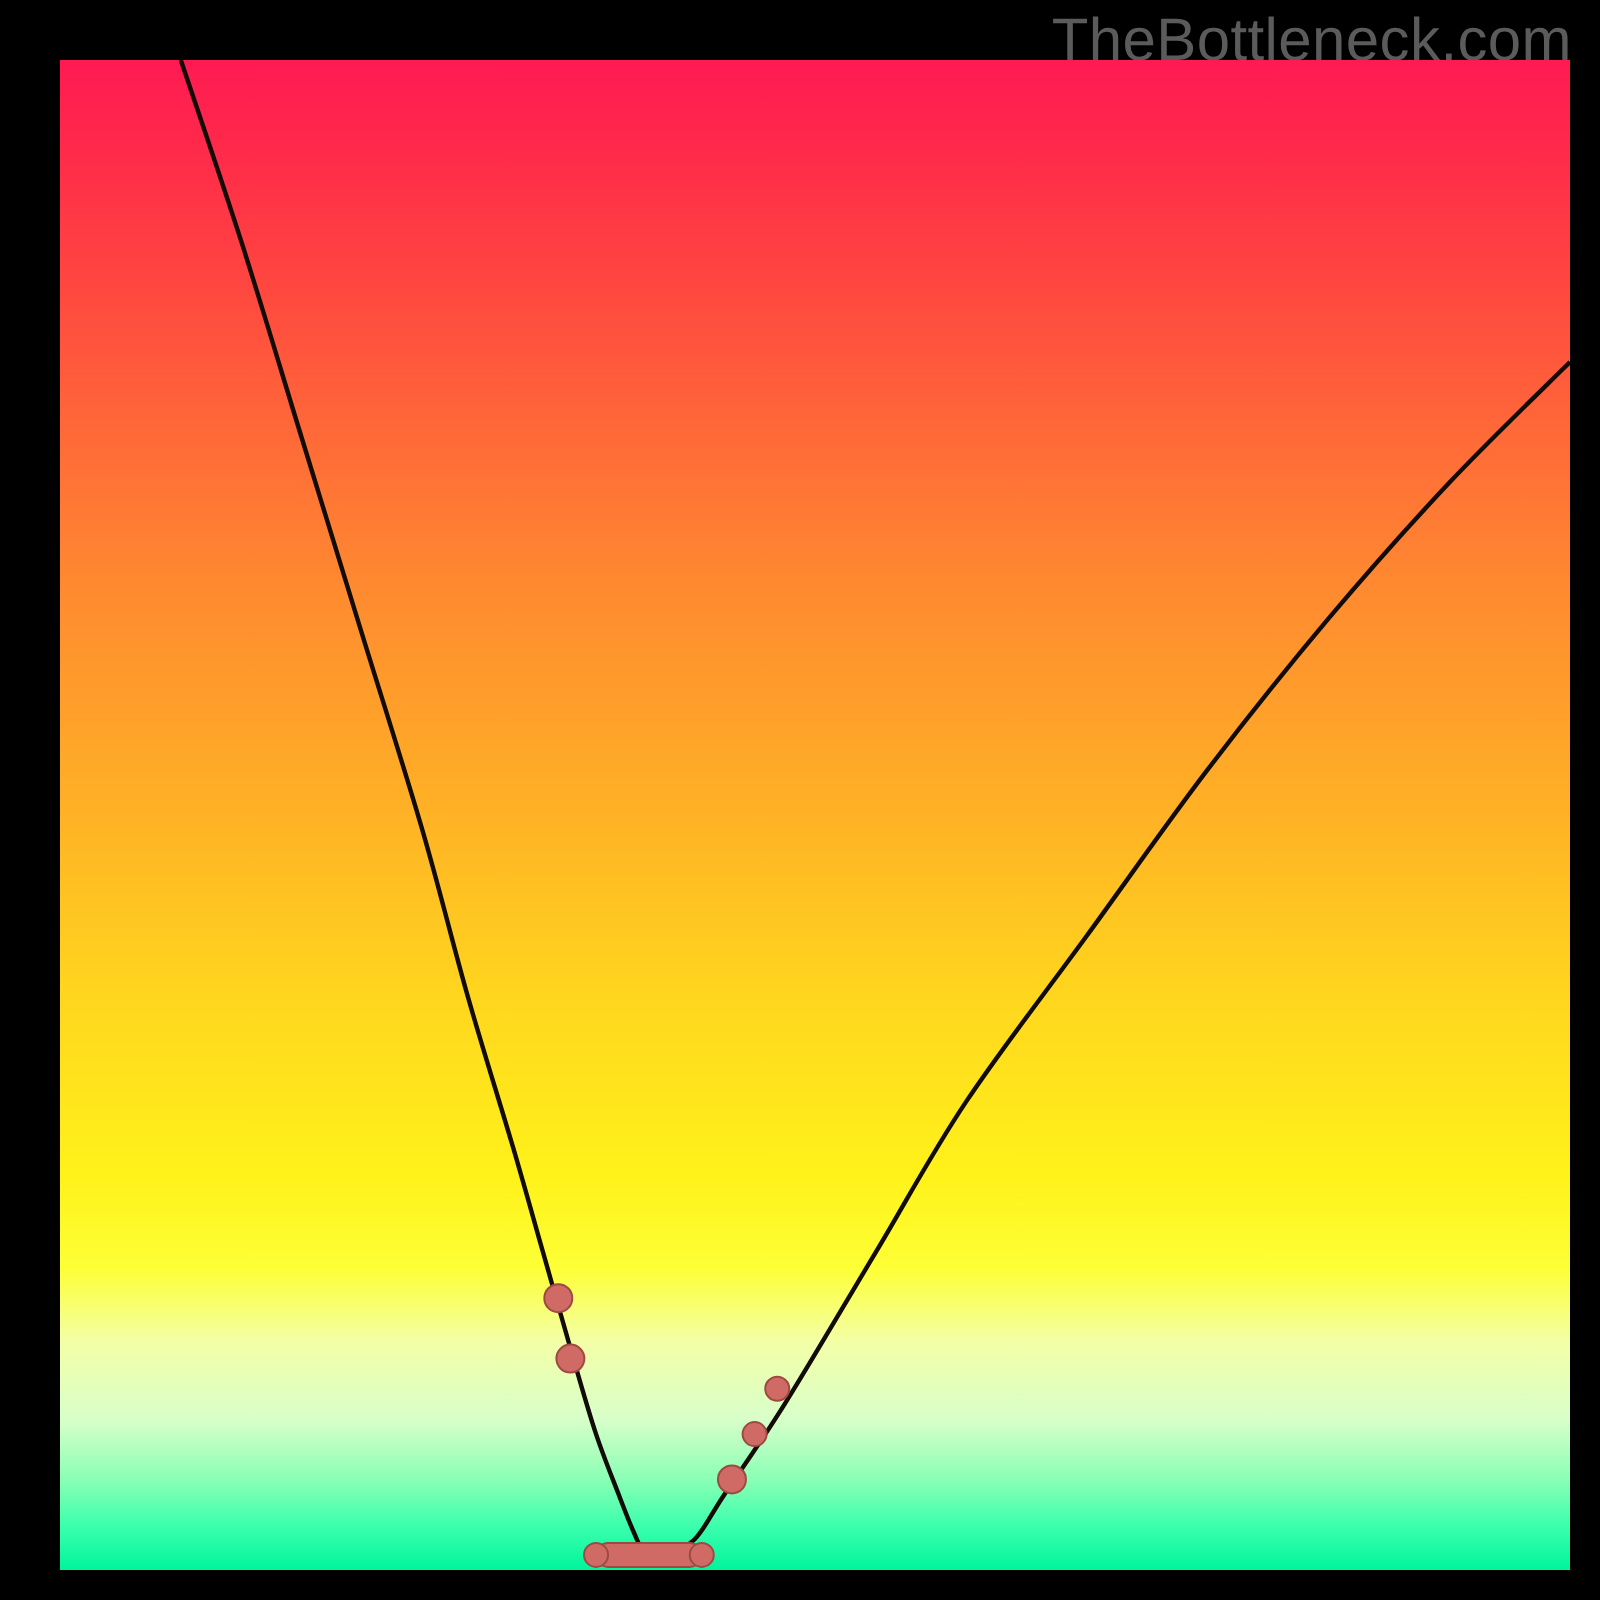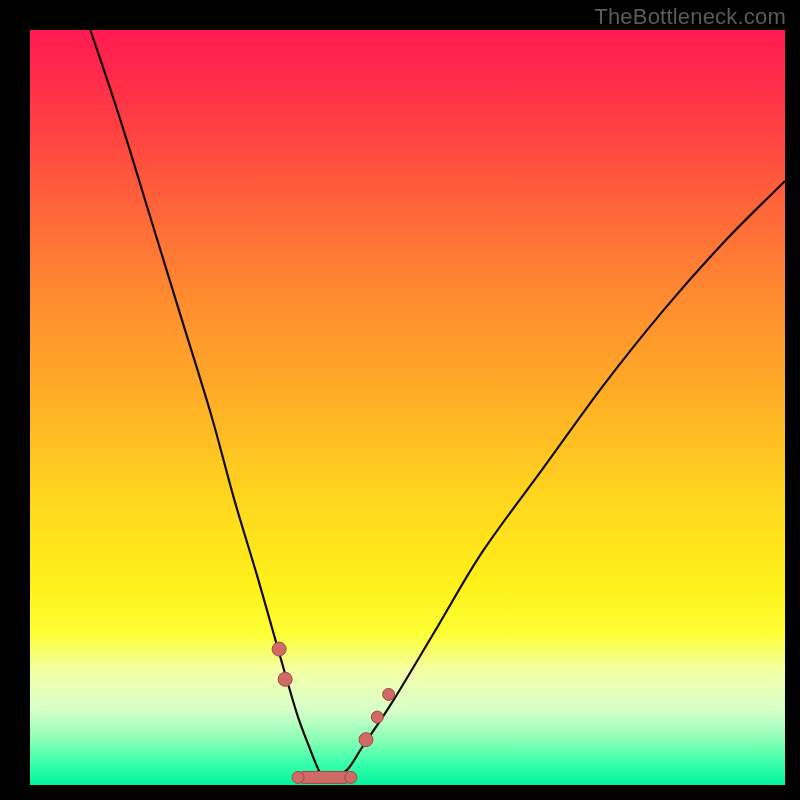--- a/index.html
+++ b/index.html
@@ -38,21 +38,21 @@
       #d8ffc9 90%,
       #8affb5 94%,
       #3dffad 97%,
       #00f59c 100%
     );
   }
   .watermark {
     position: absolute;
     top: 4px;
     right: 14px;
-    font-size: 22px;
+    font-size: 30px;
     font-weight: 500;
     color: #5b5b5b;
     letter-spacing: 0.2px;
   }
   svg.overlay {
     position: absolute;
     left: 0;
     top: 0;
     width: 755px;
     height: 755px;

